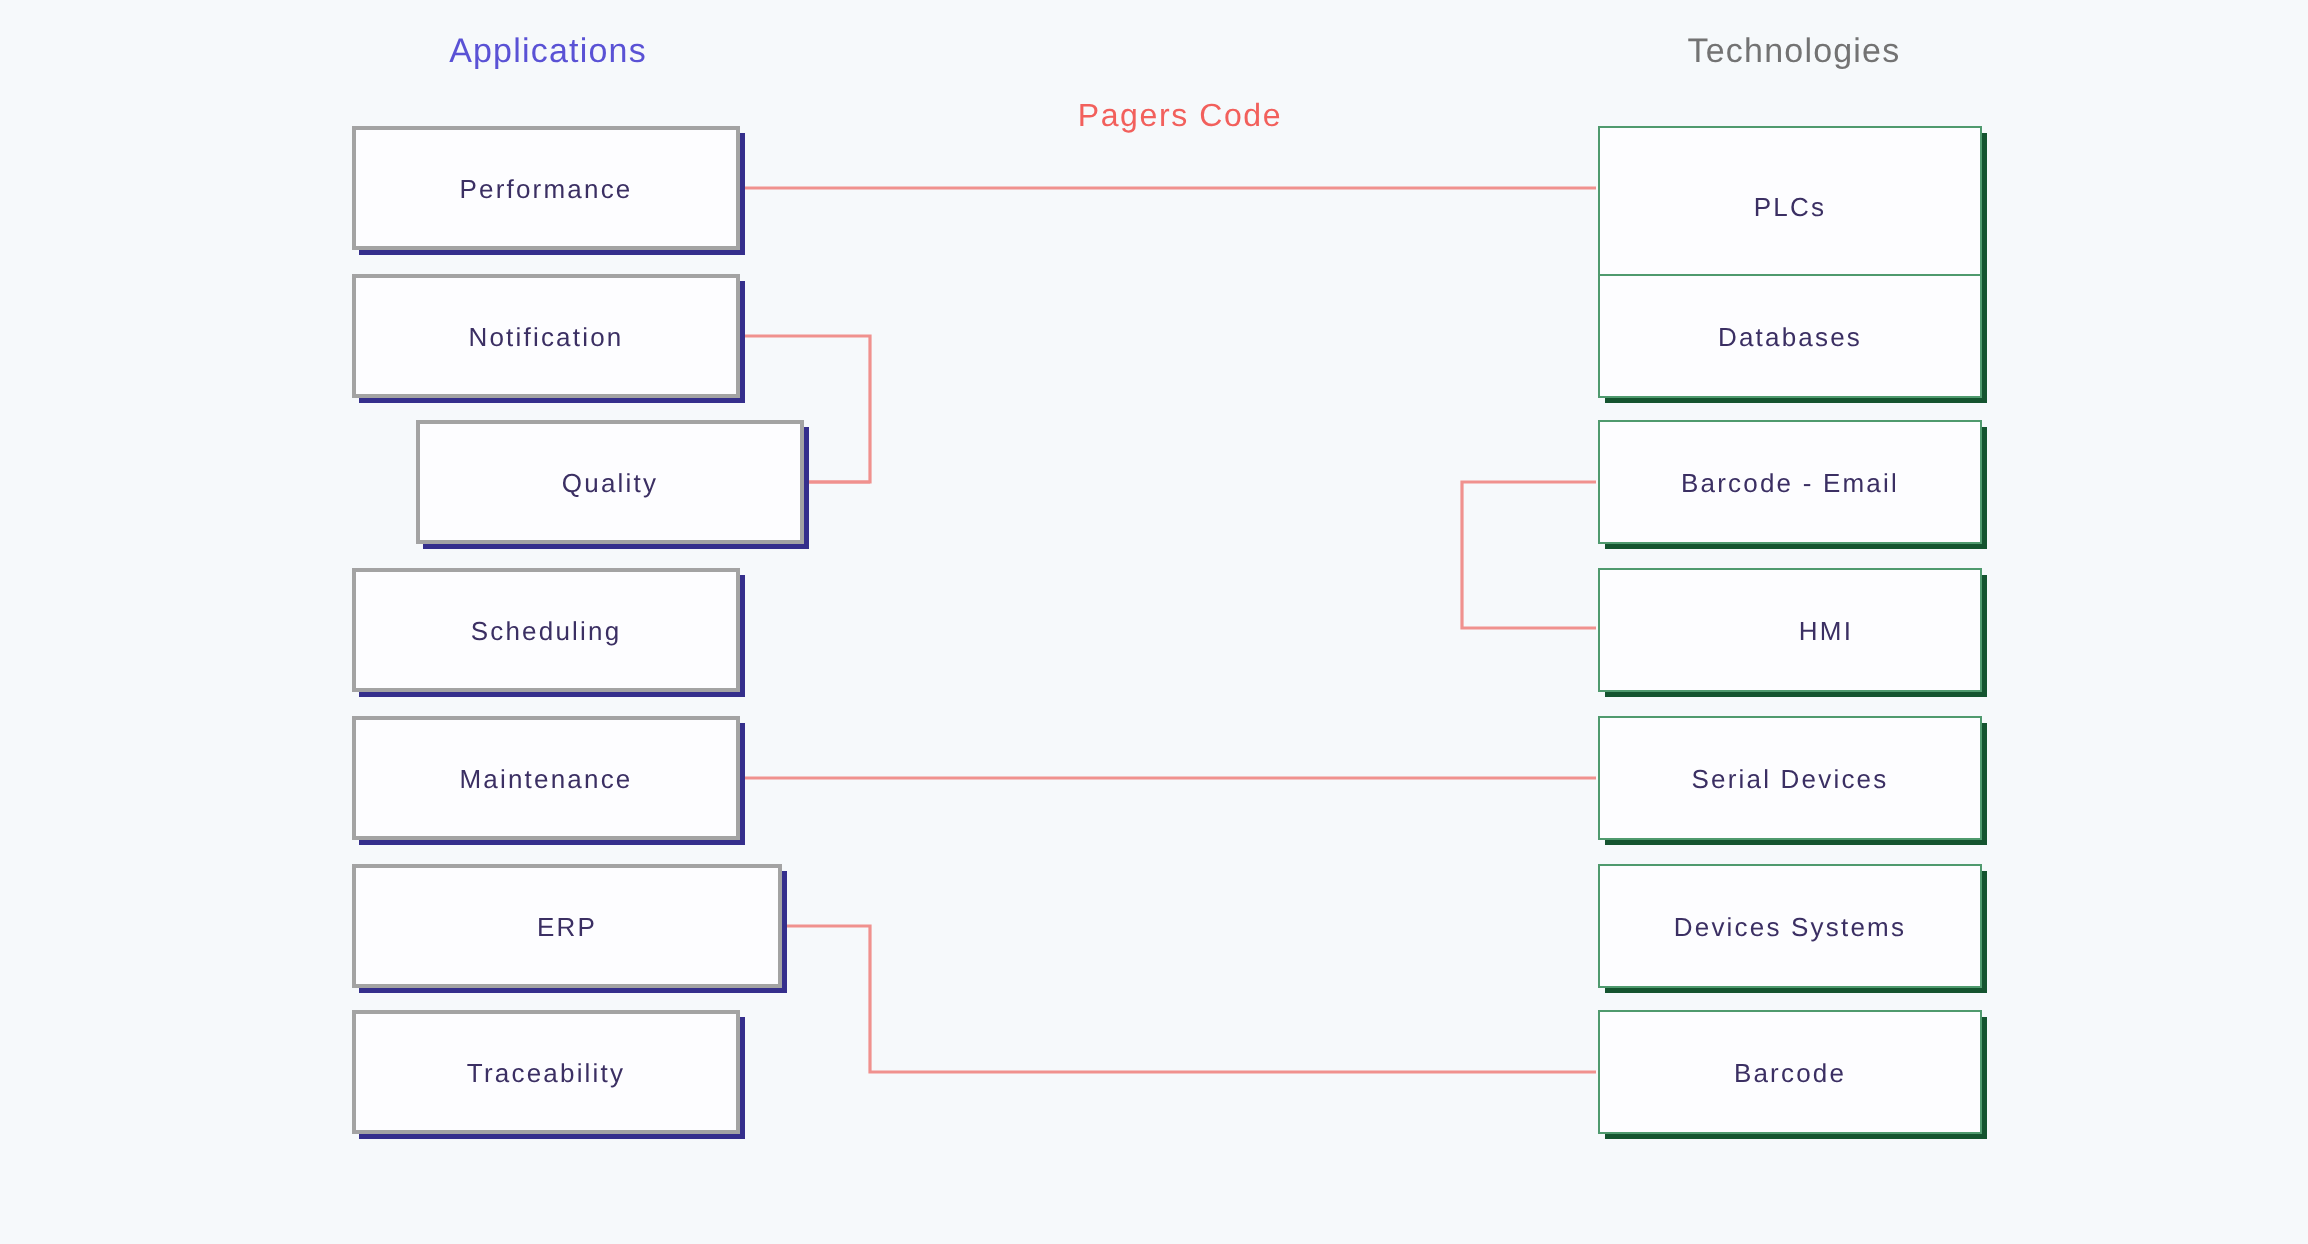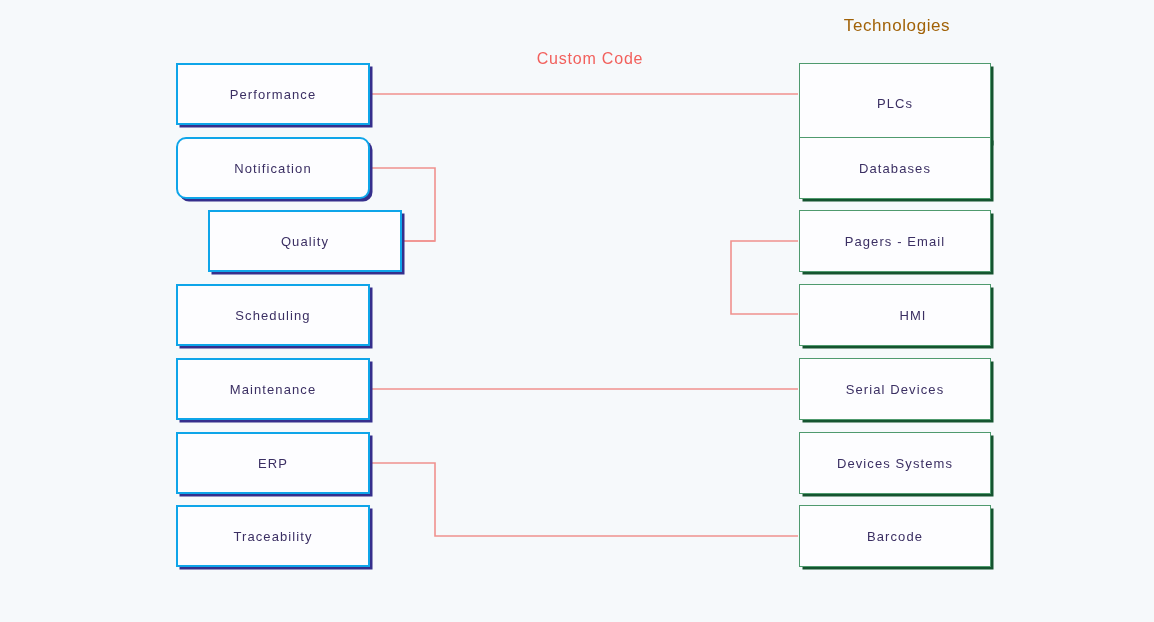--- a/index.html
+++ b/index.html
@@ -34,21 +34,21 @@
     top: 16px;
     width: 196px;
     text-align: center;
     color: #5a52d5;
   }
   #heading-technologies {
     left: 799px;
     top: 16px;
     width: 196px;
     text-align: center;
-    color: #a16207;
+    color: #737373;
   }
   
   #label-custom-code {
     position: absolute;
     left: 470px;
     top: 50px;
     width: 240px;
     text-align: center;
     font-size: 16px;
     letter-spacing: 0.8px;
@@ -62,21 +62,21 @@
     background: #fdfdff;
     display: flex;
     align-items: center;
     justify-content: center;
     font-size: 13px;
     letter-spacing: 1.1px;
     color: #3b2f63;
     white-space: nowrap;
   }
   .node-box.app {
-    border: 2px solid #0ea5e9;
+    border: 2px solid #a3a3a3;
     box-shadow: 3px 3px 0 -0.5px #352f8c;
   }
   .node-box.tech {
     border: 1.5px solid #4f9a6e;
     box-shadow: 3px 3px 0 -0.5px #14542f;
   }
   .node-label {
     pointer-events: none;
   }
   
@@ -94,66 +94,67 @@
     stroke-width: 1.6;
     stroke-linecap: butt;
     stroke-linejoin: miter;
   }
 </style>
 </head>
 <body>
 
 <div id="canvas">
 
+  <div class="col-heading" id="heading-applications">Applications</div>
 
   <div class="col-heading" id="heading-technologies">Technologies</div>
 
-  <div id="label-custom-code">Custom Code</div>
+  <div id="label-custom-code">Pagers Code</div>
 
   <svg id="connectors" viewBox="0 0 1154 622" width="1154" height="622" xmlns="http://www.w3.org/2000/svg">
       <path d="M 371 94 L 798 94"></path>
       <path d="M 371 168 L 435 168 L 435 241 L 371 241"></path>
       <path d="M 371 241 L 435 241"></path>
       <path d="M 371 389 L 798 389"></path>
       <path d="M 371 463 L 435 463 L 435 536 L 798 536"></path>
       <path d="M 798 241 L 731 241 L 731 314 L 798 314"></path>
     </svg>
 
   <div id="app-column">
       <div class="node-box app" style="left: 176px; top: 63px; width: 194px; height: 62px;">
         <span class="node-label">Performance</span>
       </div>
-      <div class="node-box app" style="left: 176px; top: 137px; width: 194px; height: 62px; border-radius: 10px;">
+      <div class="node-box app" style="left: 176px; top: 137px; width: 194px; height: 62px;">
         <span class="node-label">Notification</span>
       </div>
       <div class="node-box app" style="left: 176px; top: 210px; width: 194px; height: 62px; margin-left: 32px;">
         <span class="node-label">Quality</span>
       </div>
       <div class="node-box app" style="left: 176px; top: 284px; width: 194px; height: 62px; text-align: center;">
         <span class="node-label">Scheduling</span>
       </div>
       <div class="node-box app" style="left: 176px; top: 358px; width: 194px; height: 62px; text-align: center;">
         <span class="node-label">Maintenance</span>
       </div>
-      <div class="node-box app" style="left: 176px; top: 432px; width: 194px; height: 62px;">
+      <div class="node-box app" style="left: 176px; top: 432px; width: 215px; height: 62px;">
         <span class="node-label">ERP</span>
       </div>
       <div class="node-box app" style="left: 176px; top: 505px; width: 194px; height: 62px;">
         <span class="node-label">Traceability</span>
       </div>
     </div>
   <div id="tech-column">
       <div class="node-box tech" style="left: 799px; top: 63px; width: 192px; height: 80px;">
         <span class="node-label">PLCs</span>
       </div>
       <div class="node-box tech" style="left: 799px; top: 137px; width: 192px; height: 62px;">
         <span class="node-label">Databases</span>
       </div>
       <div class="node-box tech" style="left: 799px; top: 210px; width: 192px; height: 62px;">
-        <span class="node-label">Pagers - Email</span>
+        <span class="node-label">Barcode - Email</span>
       </div>
       <div class="node-box tech" style="left: 799px; top: 284px; width: 192px; height: 62px; padding-left: 36px;">
         <span class="node-label">HMI</span>
       </div>
       <div class="node-box tech" style="left: 799px; top: 358px; width: 192px; height: 62px;">
         <span class="node-label">Serial Devices</span>
       </div>
       <div class="node-box tech" style="left: 799px; top: 432px; width: 192px; height: 62px;">
         <span class="node-label">Devices Systems</span>
       </div>

